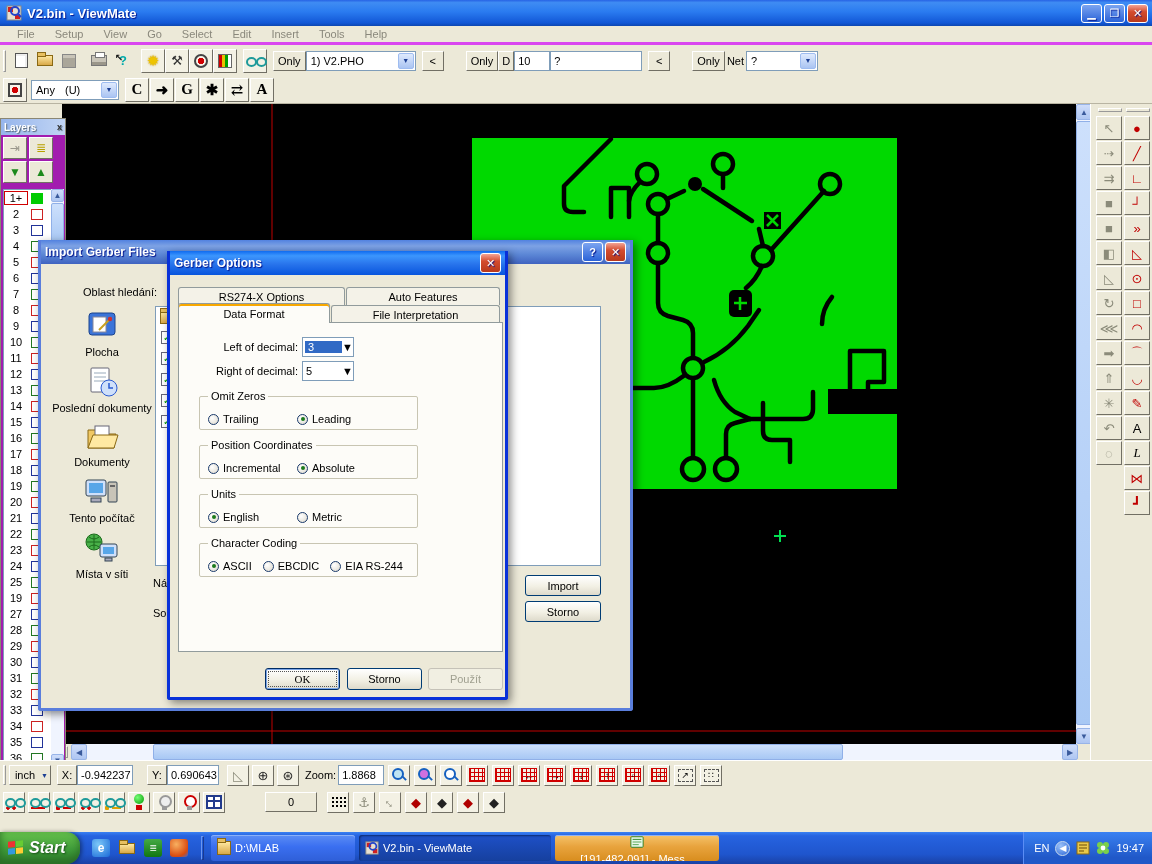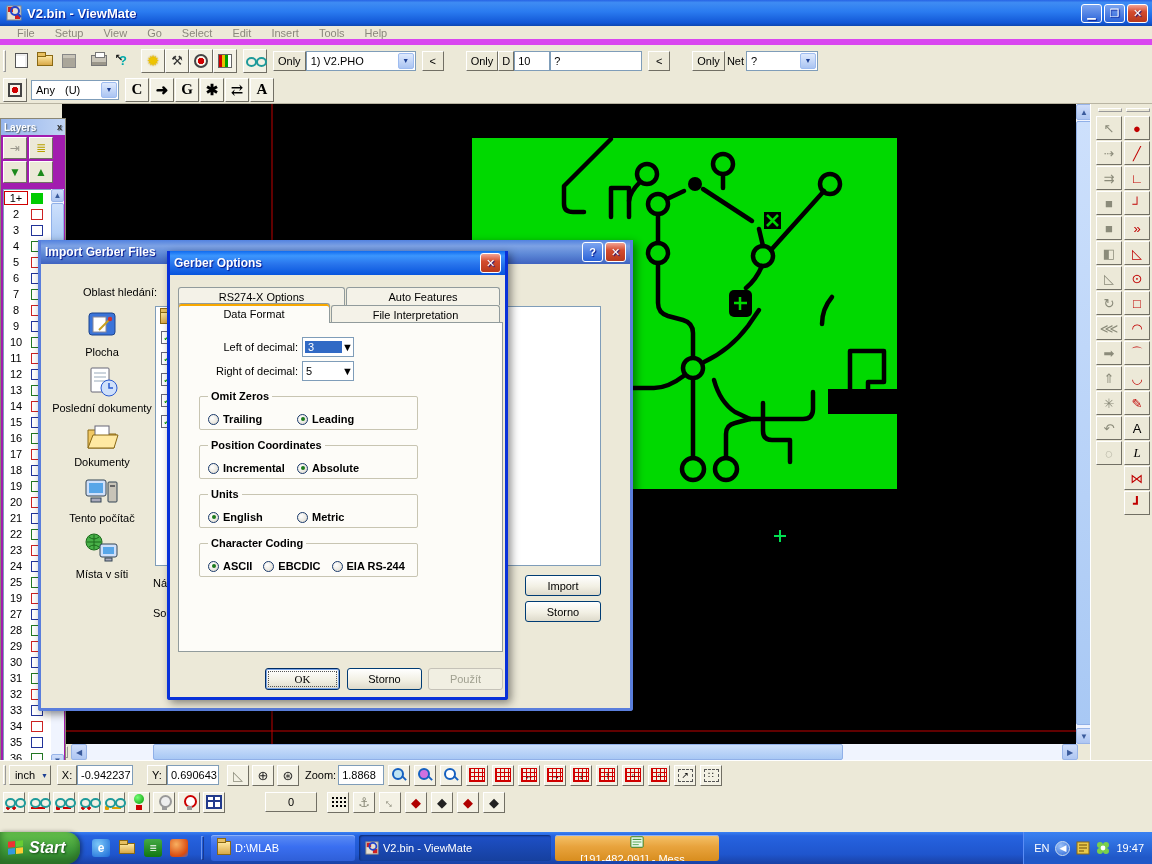--- a/index.html
+++ b/index.html
@@ -10,21 +10,21 @@
   
   #titlebar { left:0; top:0; width:1152px; height:26px;
     background:linear-gradient(180deg,#2763e5 0%,#3f8cf3 10%,#2a7bf0 45%,#1257d6 88%,#0d47b0 100%);
     display:flex; align-items:center; color:#fff; font-weight:bold; font-size:13px; text-shadow:1px 1px 1px #00138c; }
   .appico { width:16px; height:16px; margin:0 5px 0 6px; }
   .wbtns { position:absolute; right:4px; top:4px; display:flex; gap:2px; }
   .wbtn { width:21px; height:19px; border:1px solid #fff; border-radius:3px; color:#fff; font-size:11px; font-weight:bold;
     display:flex; align-items:center; justify-content:center; background:linear-gradient(180deg,#7ba4f0,#2a63d8); }
   .wbtn.close { background:linear-gradient(180deg,#f2a394,#d44c2e 40%,#b8391c); }
   #menubar { left:0; top:26px; width:1152px; height:19px; background:#ece9d8; display:flex; align-items:center; gap:2px;
-    padding-left:8px; border-bottom:6px solid #d946ef; }
+    padding-left:8px; border-bottom:3px solid #d946ef; }
   .menu-item { padding:2px 9px; color:#8a887c; }
 
   
   #tb1 { left:0; top:45px; width:1152px; height:31px; background:#ece9d8; display:flex; align-items:center; }
   #tb2 { left:0; top:76px; width:1152px; height:28px; background:#ece9d8; display:flex; align-items:center; border-bottom:1px solid #b8b4a2; }
   .grip { width:3px; height:22px; border:1px solid; border-color:#fff #999 #999 #fff; margin:0 3px; }
   .tbtn { width:24px; height:24px; border:1px solid #ece9d8; display:flex; align-items:center; justify-content:center; background:#ece9d8; position:relative; }
   .tbtn.raised { border-color:#fff #716f64 #716f64 #fff; background:#f3f1e4; }
   .sep { width:6px; }
   .minibtn { height:20px; border:1px solid; border-color:#fff #716f64 #716f64 #fff; background:#ece9d8; padding:2px 4px; display:flex; align-items:center; justify-content:center; }
@@ -151,21 +151,21 @@
   
   .tab { position:absolute; height:18px; background:#f4f2e8; border:1px solid #919b9c; border-bottom:none; border-radius:3px 3px 0 0;
     display:flex; align-items:center; justify-content:center; font-size:11px; color:#000; }
   .tab.active { background:#fdfcf8; height:20px; z-index:3; box-shadow:inset 0 2px 0 #f8a800; }
   .tabpanel { position:absolute; background:#fdfcf8; border:1px solid #919b9c; }
   .fieldrow { display:flex; align-items:center; height:20px; margin-bottom:4px; }
   .fieldrow .flabel { width:95px; text-align:right; padding-right:4px; }
   .dcombo { width:52px; height:20px; border:1px solid #7f9db9; background:#fff; position:relative; display:flex; align-items:center; }
   .dcombo .val { flex:1; padding-left:3px; }
   .dcombo.selected .val { background:#316ac5; color:#fff; margin:2px 0 2px 2px; }
-  .group { position:relative; border:1px solid #c8c5b2; border-radius:2px; height:34px; margin-bottom:15px; padding:12px 0 0 8px; display:flex;font-weight:bold; }
+  .group { position:relative; border:1px solid #c8c5b2; border-radius:2px; height:34px; margin-bottom:15px; padding:12px 0 0 8px; display:flex; }
   .glabel { position:absolute; left:8px; top:-7px; background:#fdfcf8; padding:0 3px; }
   .opt { display:flex; align-items:center; gap:4px; width:89px; }
   .group.n3 .opt { width:auto; margin-right:11px; }
   .rb { width:11px; height:11px; border:1px solid #1a3a6b; border-radius:50%; background:radial-gradient(circle at 35% 35%,#fff,#dcd8cc); position:relative; flex:none; }
   .rb.on::after { content:""; position:absolute; left:2.5px; top:2.5px; width:4px; height:4px; border-radius:50%; background:#1c7a1c; }
 </style>
 </head>
 <body>
 
 <div class="abs" id="titlebar">

